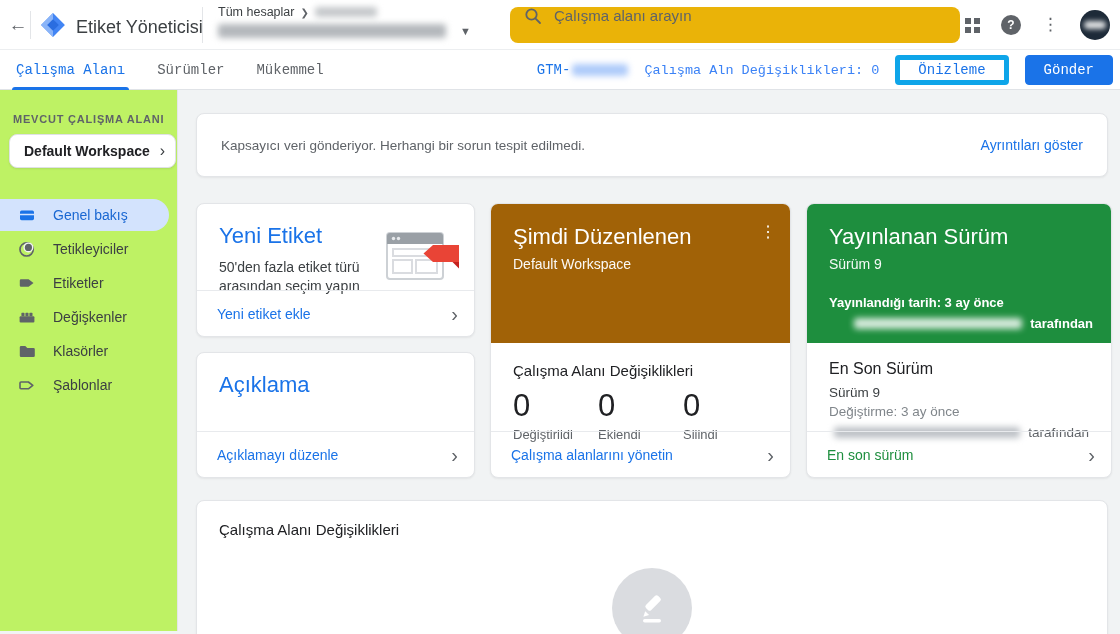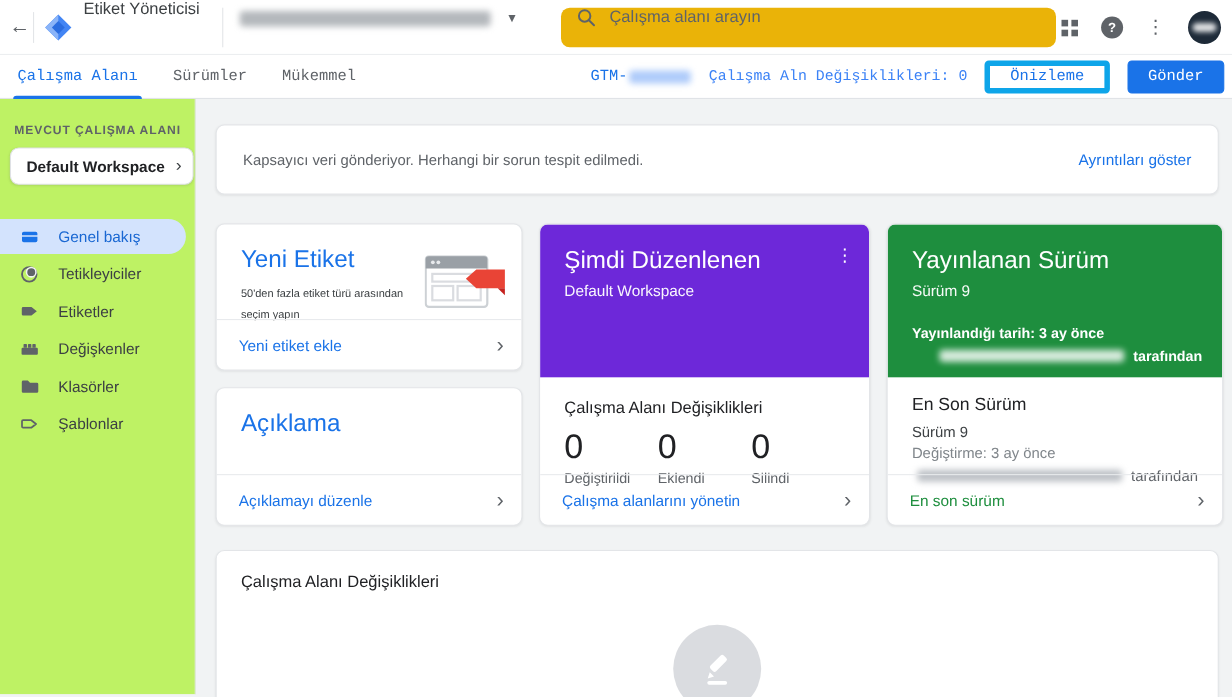--- a/index.html
+++ b/index.html
@@ -6,21 +6,21 @@
   html,body { width:1120px; height:634px; overflow:hidden; background:#f1f3f4;
               font-family:"Liberation Sans", sans-serif; color:#202124; }
 
   
   .header { position:absolute; left:0; top:0; width:1120px; height:50px; background:#fff;
             border-bottom:1px solid #eceef0; z-index:5; }
   .back-arrow { position:absolute; left:6px; top:13px; width:24px; height:24px; font-size:19px;
                 color:#5f6368; text-align:center; line-height:24px; cursor:pointer; }
   .hdr-div1 { position:absolute; left:30px; top:11px; width:1px; height:28px; background:#e3e5e8; }
   .gtm-logo { position:absolute; left:40px; top:12px; width:26px; height:26px; }
-  .app-title { position:absolute; left:76px; top:0; font-size:15px; color:#3c4043; }
+  .app-title { position:absolute; left:76px; top:17px; font-size:18px; color:#3c4043; }
   .hdr-div2 { position:absolute; left:202px; top:7px; width:1px; height:36px; background:#e3e5e8; }
   .crumb { position:absolute; left:218px; top:5px; }
   .crumb-row1 { display:flex; align-items:center; gap:6px; font-size:12.5px; color:#3c4043; }
   .crumb-caret { font-size:10px; color:#5f6368; }
   .crumb-row2 { display:flex; align-items:center; margin-top:5px; }
   .chip { filter:blur(3px); border-radius:3px; }
   .chip-acct { width:62px; height:10px; background:#c4c7ca; }
   .chip-container { width:228px; height:14px; background:#b4b8bc; }
   .dd-caret { margin-left:14px; font-size:11px; color:#5f6368; }
 
@@ -85,28 +85,28 @@
   .q-title { font-size:13px; color:#202124; white-space:nowrap; }
   .q-title b { font-weight:bold; }
   .q-bars { display:flex; gap:7px; margin-top:8px; }
   .q-bar { width:40px; height:5px; border-radius:3px; background:#188038; }
   .q-msg { font-size:13.5px; color:#5f6368; margin-left:24px; flex:1; }
   .q-link { margin-right:24px; font-size:14px; font-weight:500; color:#1a73e8; cursor:pointer; }
 
   .newtag-card { left:196px; top:203px; width:279px; height:134px; }
   .card-pad { padding:19px 22px 0 22px; position:relative; }
   .blue-title { font-size:22px; color:#1a73e8; }
-  .newtag-desc { margin-top:9px; font-size:10px; line-height:19px; color:#3c4043; width:175px; }
+  .newtag-desc { margin-top:9px; font-size:14px; line-height:19px; color:#3c4043; width:175px; }
   .newtag-art { position:absolute; right:14px; top:28px; }
 
   .desc-card { left:196px; top:352px; width:279px; height:126px; }
 
   .editing-card { left:490px; top:203px; width:301px; height:275px; overflow:hidden; }
   .color-head { position:absolute; left:0; top:0; right:0; height:139px; padding:20px 22px; }
-  .head-blue { background:#6d28d9; }
+  .head-blue { background:#a16207; }
   .head-green { background:#1e8e3e; }
   .head-title { font-size:22px; color:#fff; }
   .head-sub { margin-top:6px; font-size:14px; color:rgba(255,255,255,.96); }
   .head-dots { position:absolute; right:14px; top:18px; color:#fff; font-size:16px; cursor:pointer; }
   .edit-body { position:absolute; left:0; top:139px; right:0; padding:19px 22px 0 22px; }
   .edit-body-title { font-size:15px; color:#202124; }
   .counters { display:flex; margin-top:8px; }
   .counter { width:88px; }
   .counter-val { font-size:31px; font-weight:400; color:#202124; line-height:38px; }
   .counter-lbl { font-size:13px; color:#5f6368; margin-top:2px; }
@@ -138,20 +138,25 @@
   <div class="hdr-div1"></div>
   <svg class="gtm-logo" viewBox="0 0 24 24">
     <polygon points="12,1 23,12 12,23 1,12" fill="#4285f4"></polygon>
     <polygon points="12,1 1,12 12,23" fill="#8ab4f8"></polygon>
     <polygon points="12,6.6 17.4,12 12,17.4 6.6,12" fill="#2a6de0"></polygon>
   </svg>
   <div class="app-title">Etiket Yöneticisi</div>
   <div class="hdr-div2"></div>
 
   <div class="crumb">
+    <div class="crumb-row1">
+      <span>Tüm hesaplar</span>
+      <span class="crumb-caret">❯</span>
+      <span class="chip chip-acct"></span>
+    </div>
     <div class="crumb-row2">
       <span class="chip chip-container"></span>
       <span class="dd-caret">▼</span>
     </div>
   </div>
 
   <div class="search">
     <svg width="18" height="18" viewBox="0 0 18 18">
       <circle cx="7.5" cy="7.5" r="5.2" fill="none" stroke="#5f6368" stroke-width="1.8"></circle>
       <line x1="11.6" y1="11.6" x2="16" y2="16" stroke="#5f6368" stroke-width="1.8" stroke-linecap="round"></line>

